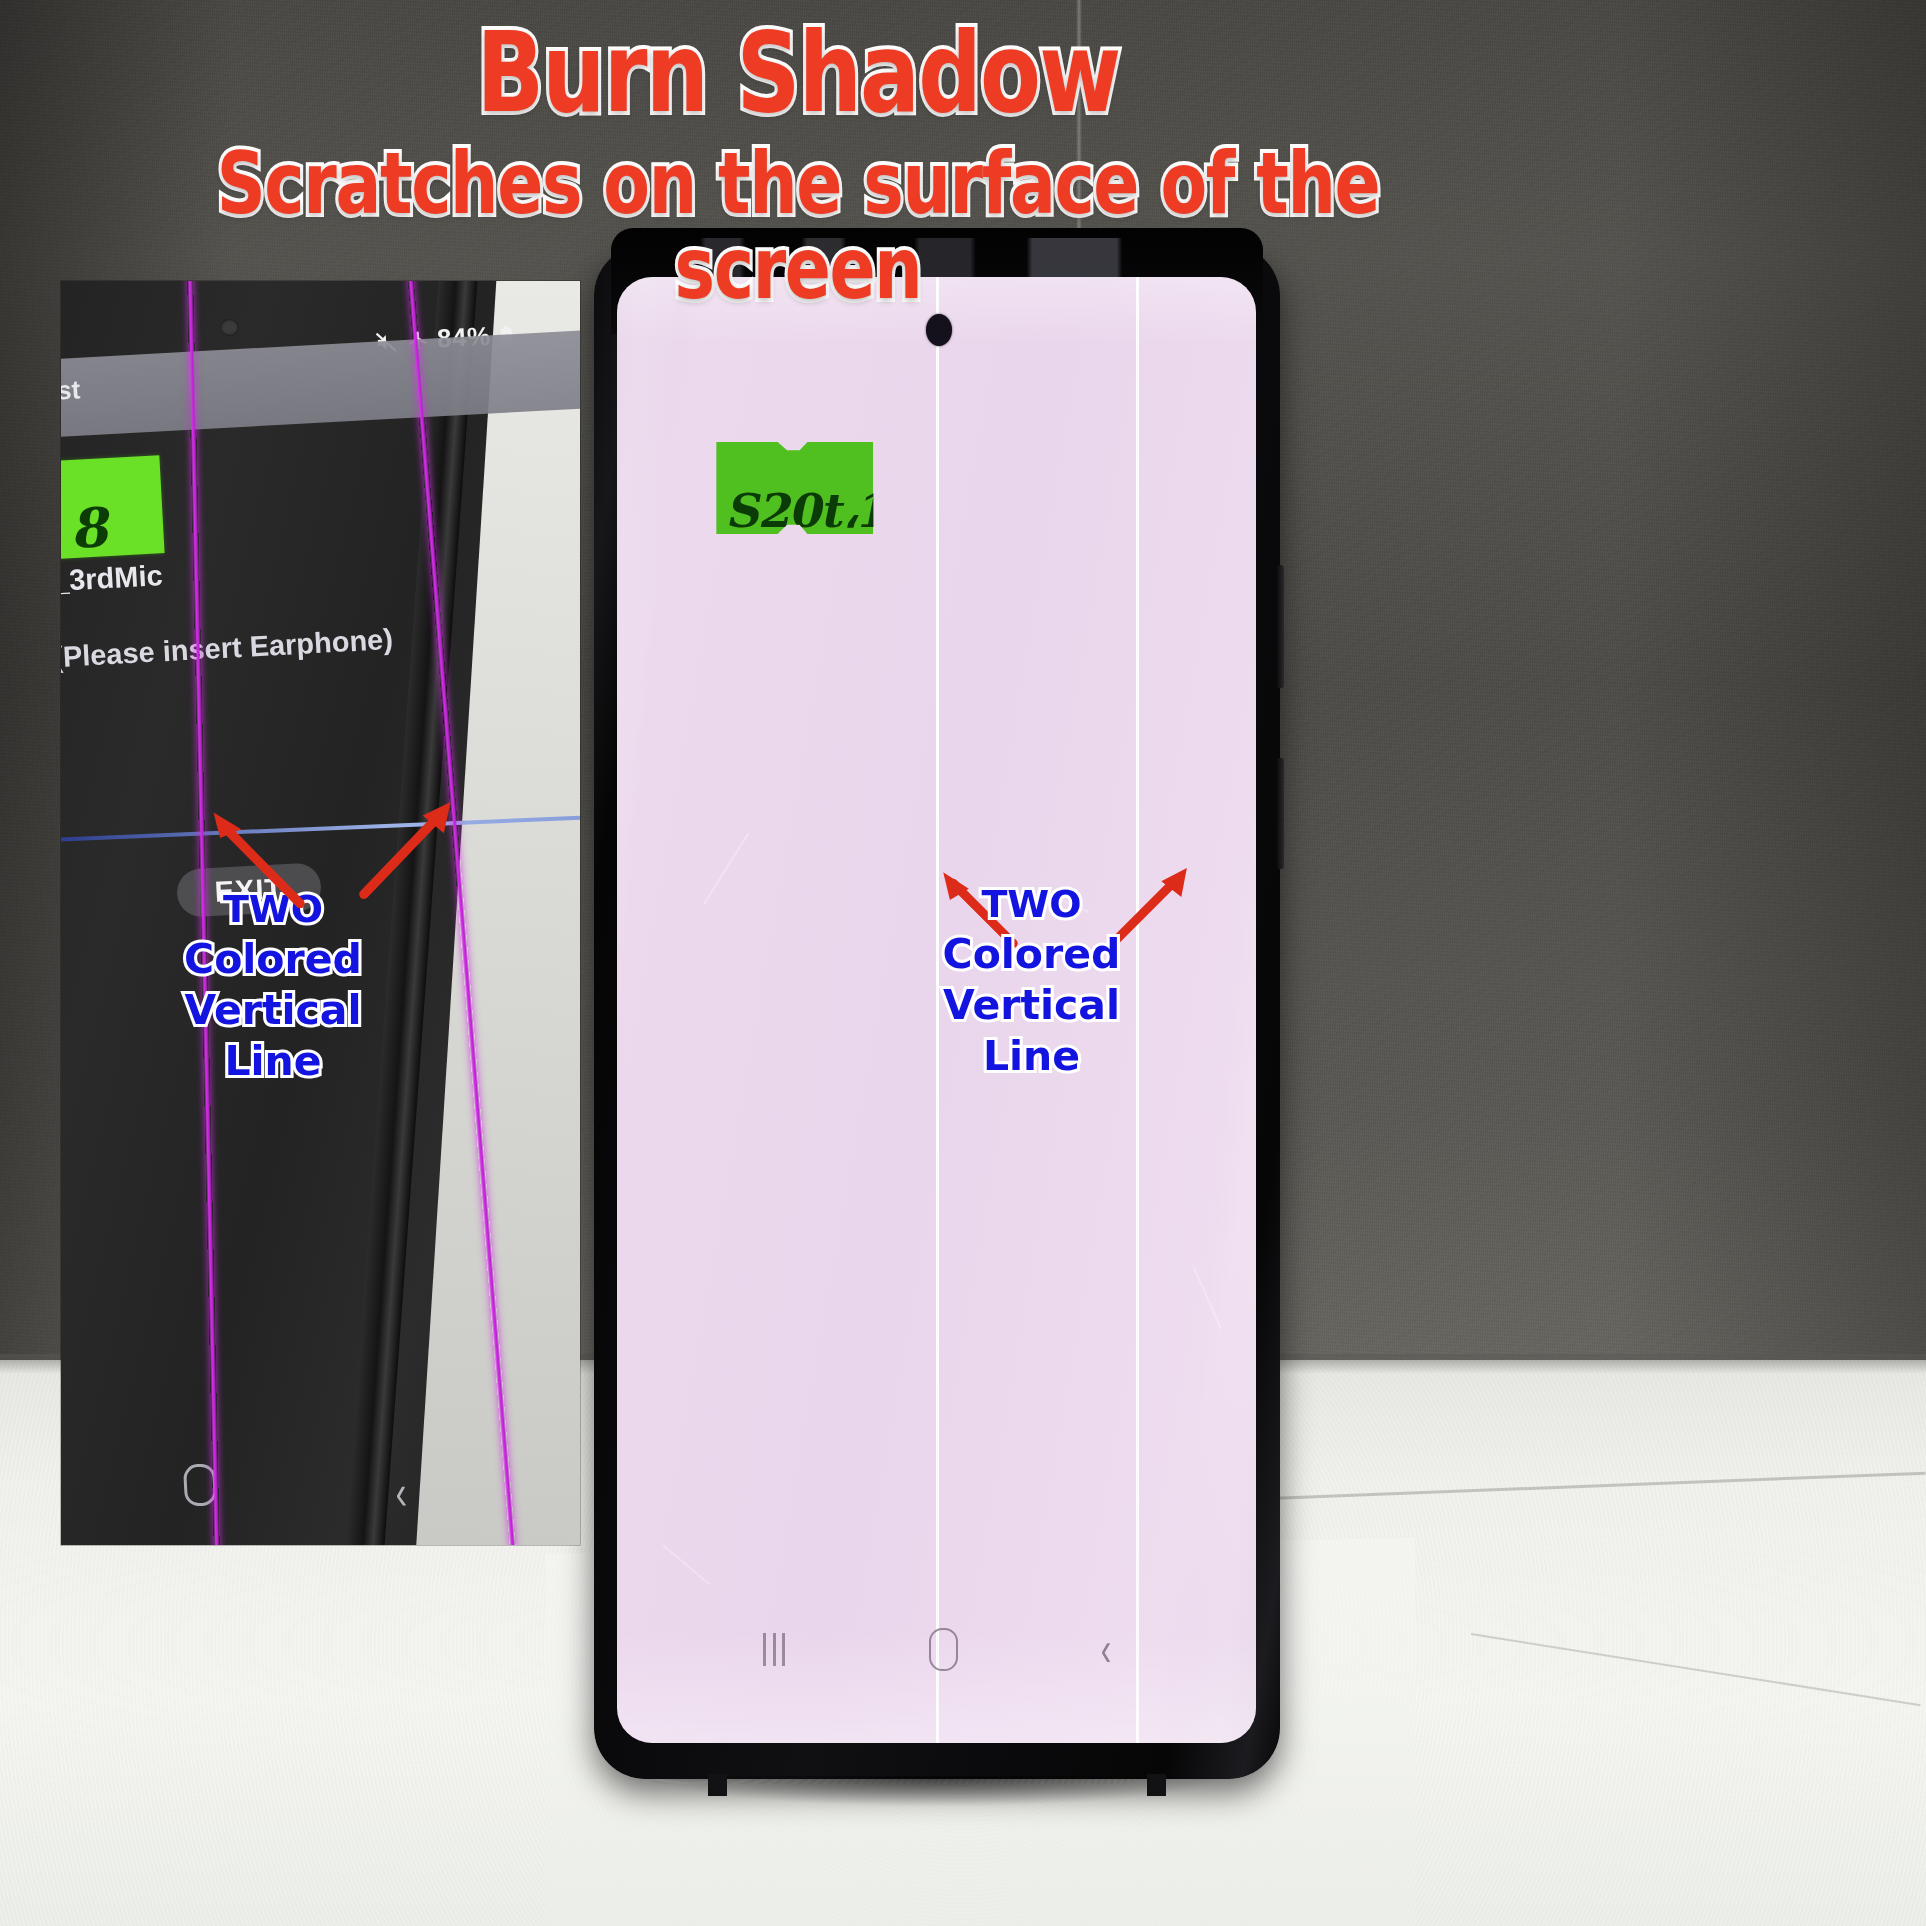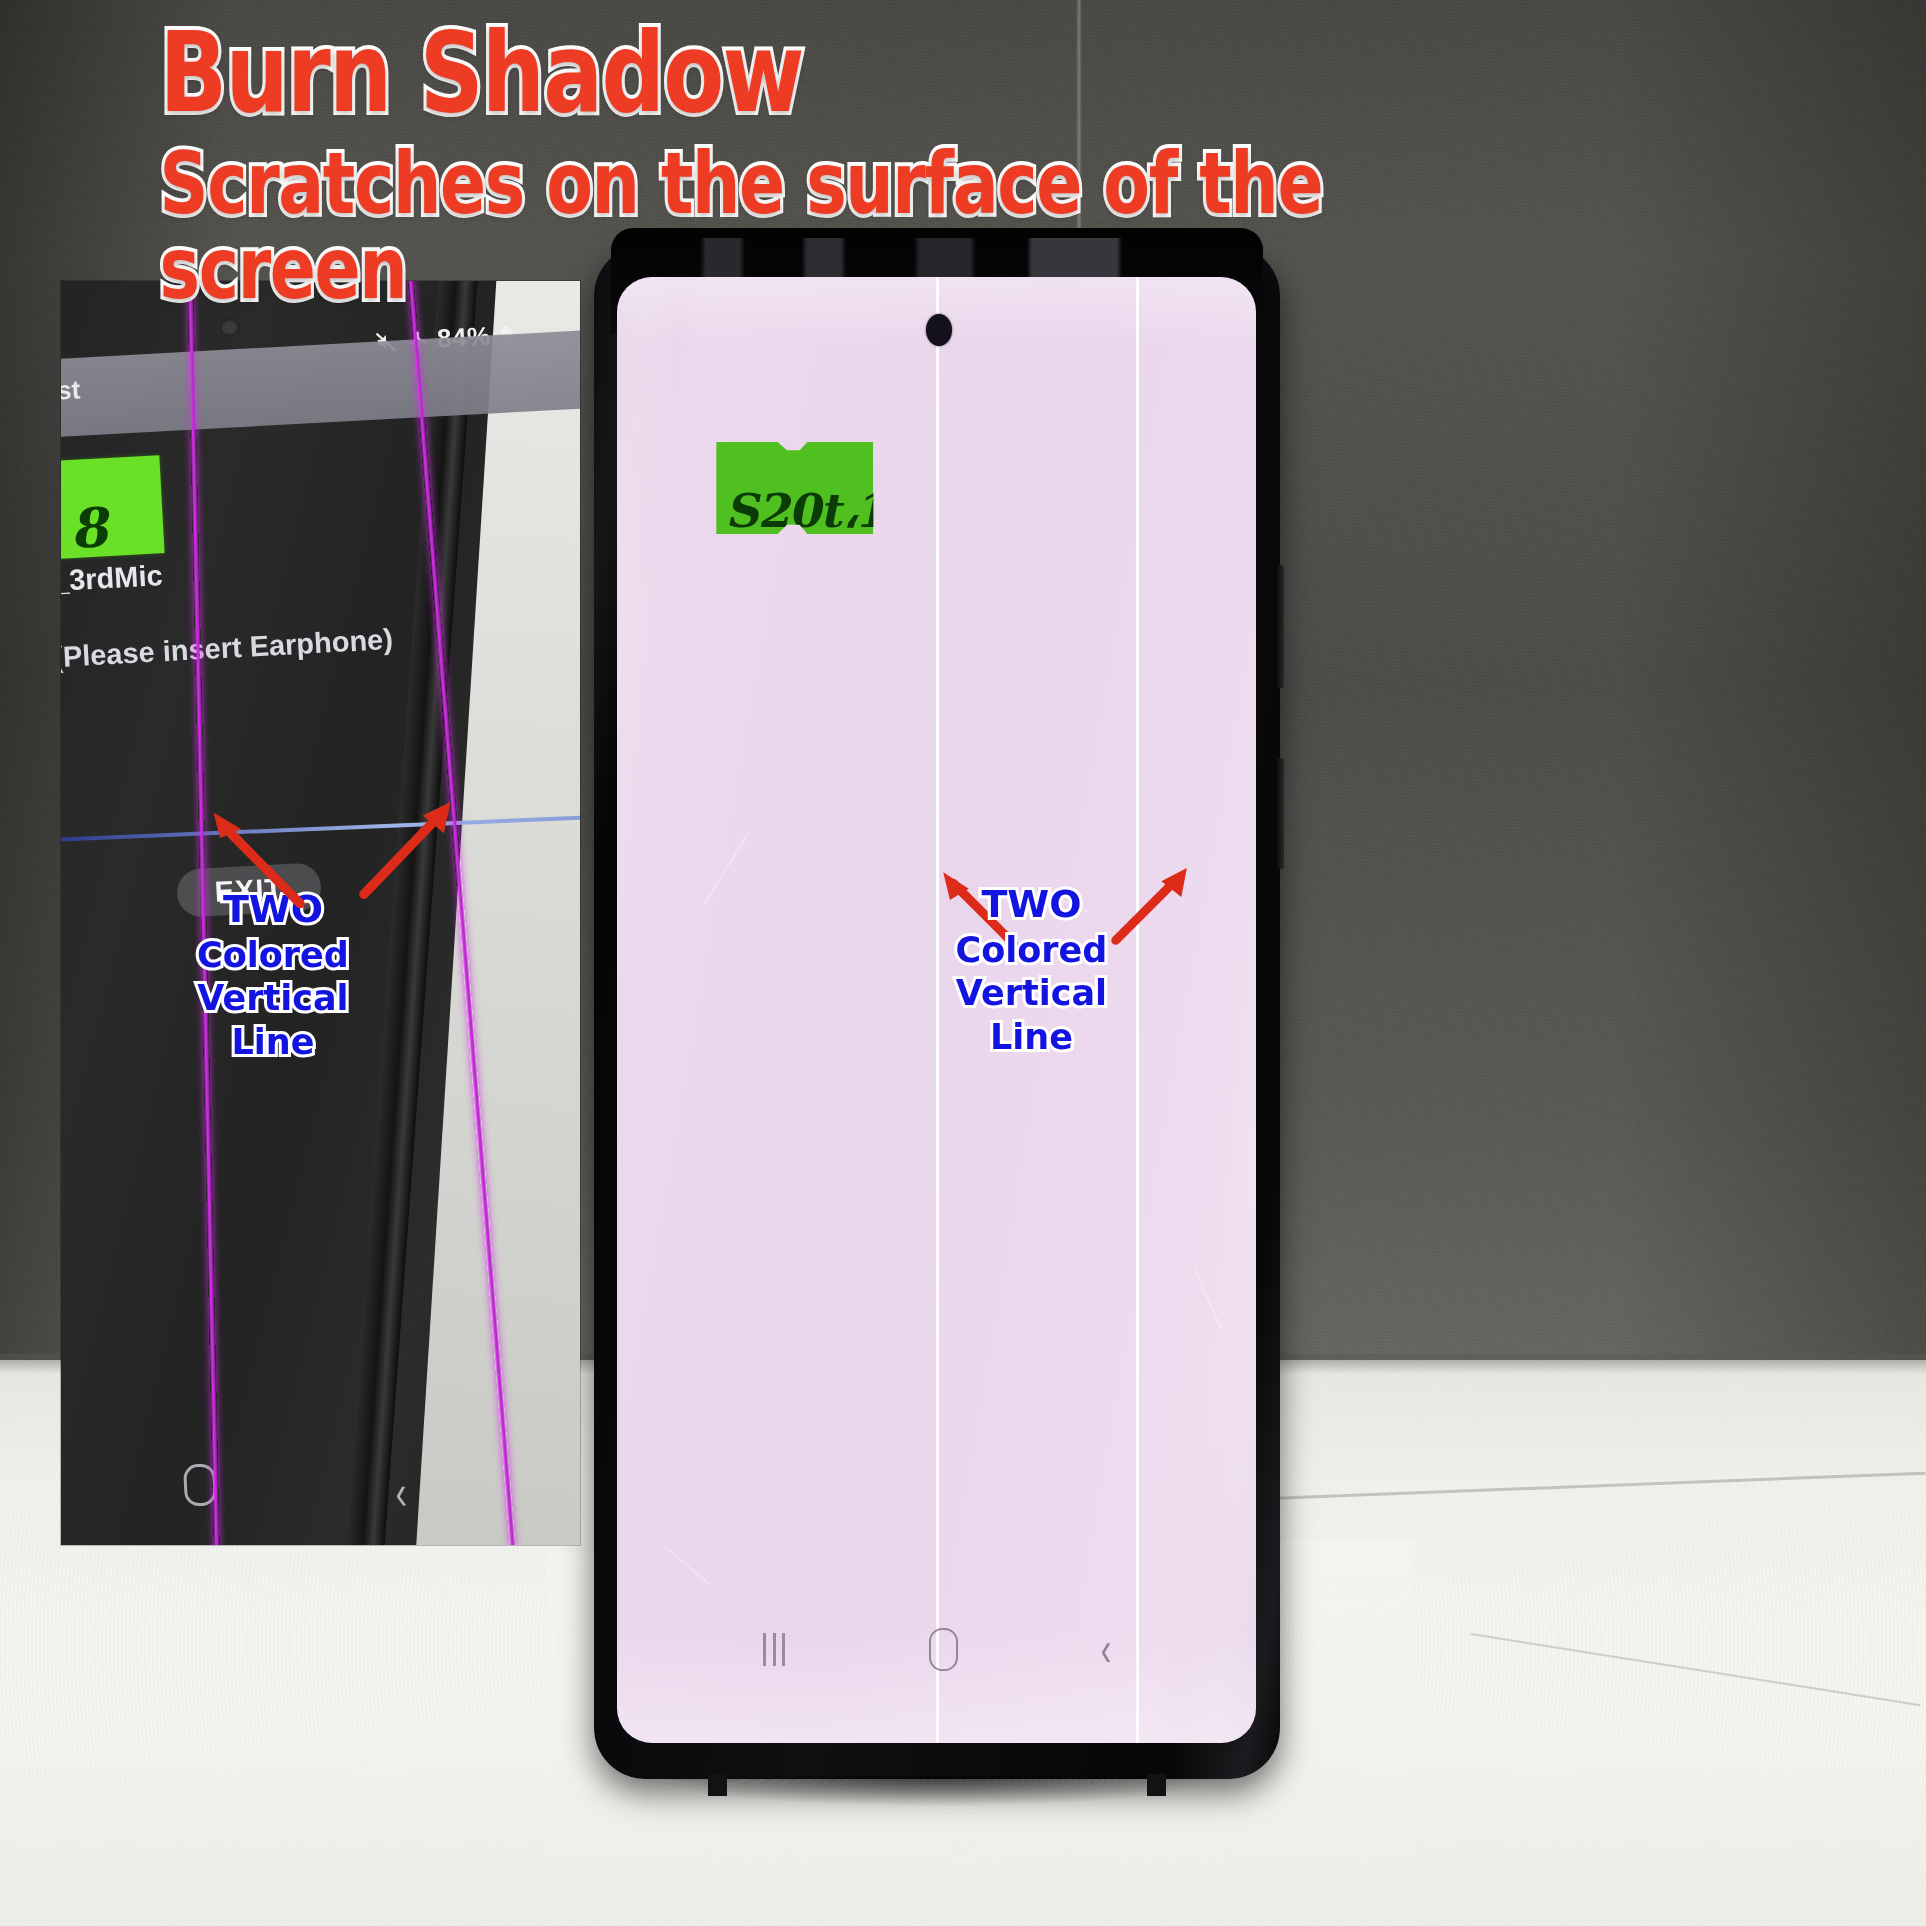--- a/index.html
+++ b/index.html
@@ -40,21 +40,21 @@
   .foam-line2{position:absolute;left:1471px;top:1633px;width:455px;height:2.2px;
     background:rgba(150,150,145,.4);transform:rotate(9deg);transform-origin:left;}
   .foam-pad{position:absolute;left:546px;top:1538px;width:869px;height:390px;
     background:linear-gradient(180deg,#f6f7f3,#eceee8);opacity:.55;
     clip-path:polygon(0 4%,100% 0,100% 100%,0 100%);}
   .foam-bumpy{position:absolute;left:641px;top:1583px;width:502px;height:201px;
     background-image:repeating-radial-gradient(circle at 10% 20%, rgba(255,255,255,.9) 0 2.2px, rgba(205,205,200,.35) 2.8px 6.1px);
     opacity:.5;border-radius:22px;filter:blur(0.6px);}
 
   
-  .titlewrap{position:absolute;left:0;top:16.7px;width:1596px;text-align:left;z-index:40;}
+  .titlewrap{position:absolute;left:0;top:16.7px;width:1596px;text-align:center;z-index:40;}
   .t1,.t2{
     font-family:"DejaVu Sans",sans-serif;
     font-weight:700;color:#ee3b24;margin:0;line-height:1;
     -webkit-text-stroke:7.8px #fff;paint-order:stroke fill;
     transform:scaleX(.80);transform-origin:center;
     text-shadow:0 3.3px 6.7px rgba(0,0,0,.25);
   }
   .t1{font-size:111px;letter-spacing:-2.2px;}
   .t2{font-size:85px;letter-spacing:-1.7px;margin-top:13.4px;}
 
@@ -100,21 +100,21 @@
   .ins-navback{position:absolute;left:332px;top:1184px;color:rgba(205,205,212,.85);font-size:48px;
     font-weight:300;transform:rotate(-3.1deg) scaleX(.7);}
   .ins-line{position:absolute;top:-11px;width:6.1px;height:1282px;
     background:linear-gradient(90deg,rgba(196,37,216,0),#d42fe8 35%,#b824cc 65%,rgba(196,37,216,0));
     box-shadow:0 0 7.8px rgba(212,47,232,.85);}
   .ins-lineA{left:126px;transform:rotate(-1.2deg);transform-origin:top;}
   .ins-lineB{left:346px;transform:rotate(-4.6deg);transform-origin:top;}
 
   
   .ins-anno{position:absolute;left:167px;top:886px;width:212px;text-align:center;z-index:25;}
-  .anno-line{font-family:"DejaVu Sans",sans-serif;font-weight:700;color:#1414e0;font-size:35px;line-height:1.25;
+  .anno-line{font-family:"DejaVu Sans",sans-serif;font-weight:700;color:#1414e0;font-size:41px;line-height:1.25;
     -webkit-text-stroke:6.1px #fff;paint-order:stroke fill;}
   .anno-line.big{font-size:38px;}
 
   
   .arrow{position:absolute;z-index:26;}
 
   
   .phone{position:absolute;left:594px;top:245px;width:686px;height:1534px;z-index:15;}
   .ph-frame{position:absolute;inset:0;border-radius:51px;
     background:linear-gradient(100deg,#0a0a0c 0%,#17171a 6%,#050506 12%,#101013 50%,#060607 88%,#1c1c20 96%,#070708 100%);

